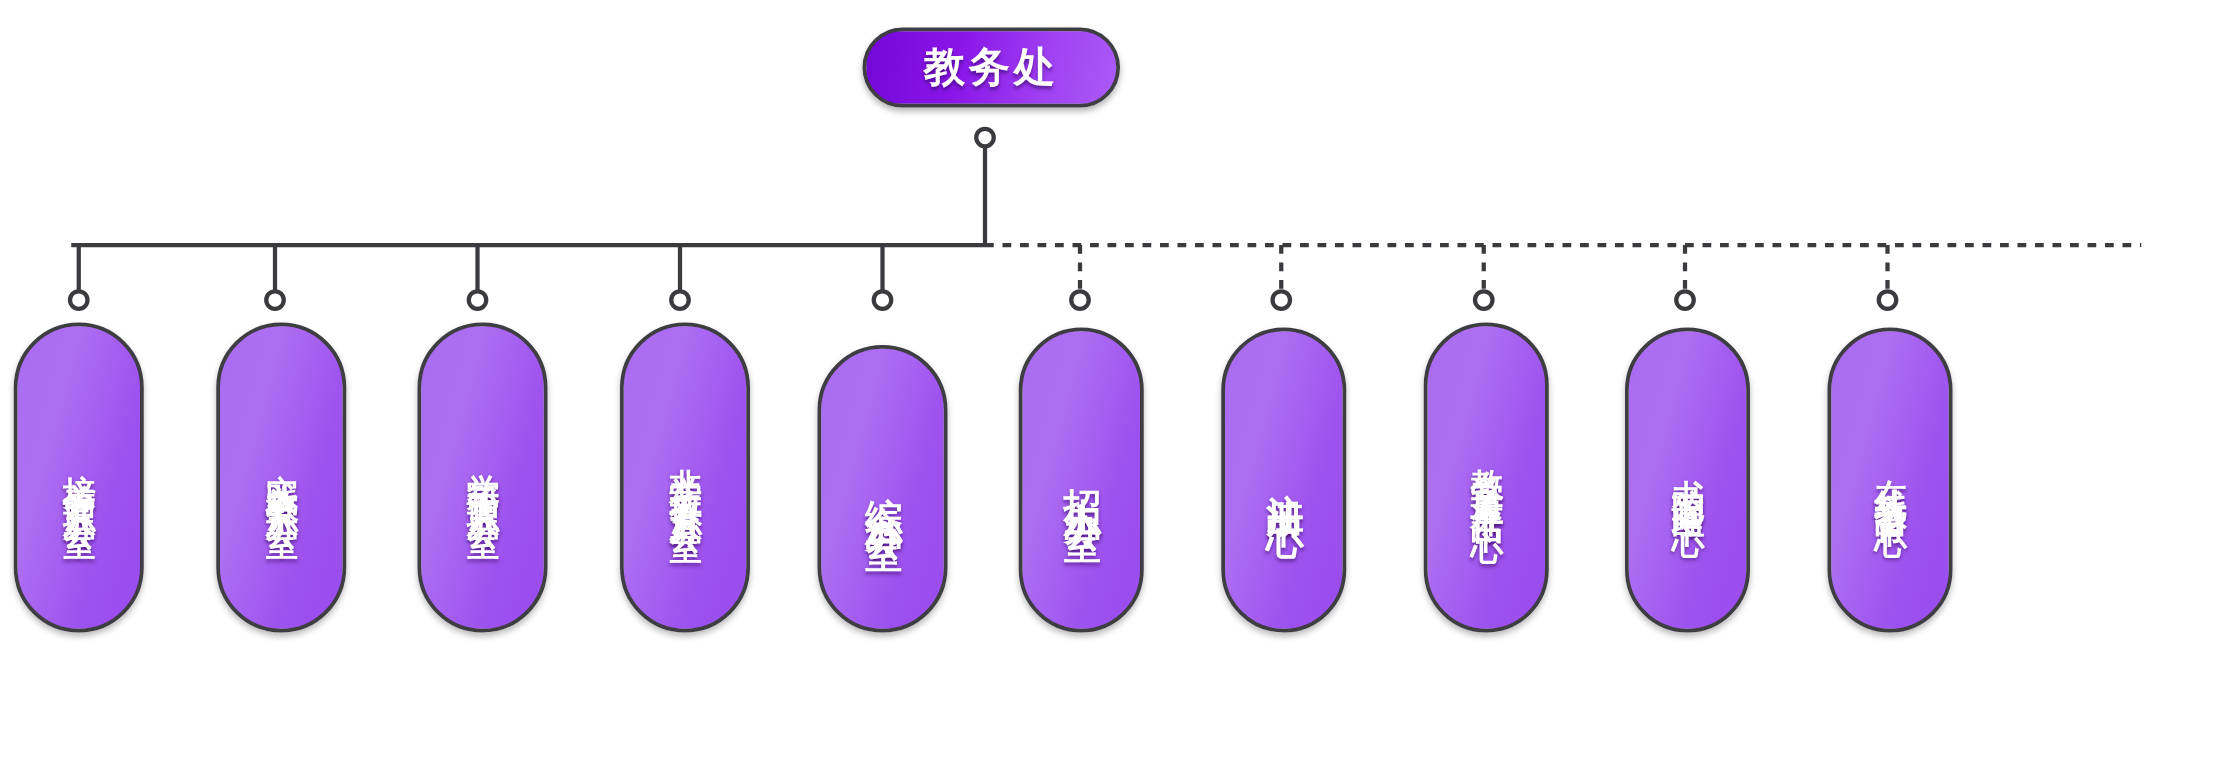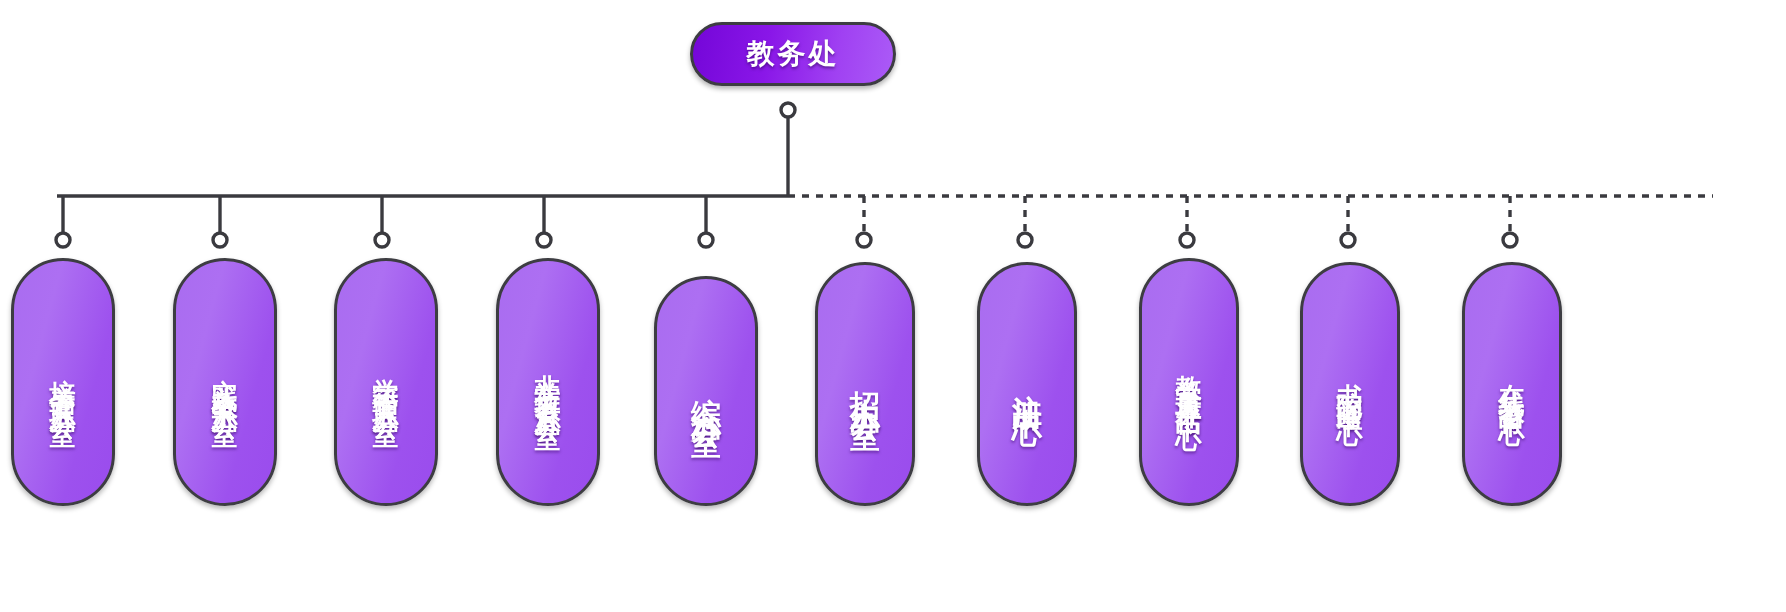--- a/index.html
+++ b/index.html
@@ -19,21 +19,21 @@
     position:absolute;
     display:flex;align-items:center;justify-content:center;
     border:3px solid #3d3d42;
     border-radius:34px;
     box-sizing:border-box;
     background:linear-gradient(100deg,#7406d8 0%,#8a17e8 38%,#a041f2 72%,#ab5bf7 100%);
     box-shadow:0 3px 5px rgba(0,0,0,.30);
   }
   .root-label{
     color:#ffffff;
-    font-size:28px;
+    font-size:33px;
     font-weight:bold;
     letter-spacing:3px;
     text-shadow:0 2px 3px rgba(40,0,80,.55);
     white-space:nowrap;
   }
 
   
   .child-node{
     position:absolute;
     display:flex;align-items:center;justify-content:center;

